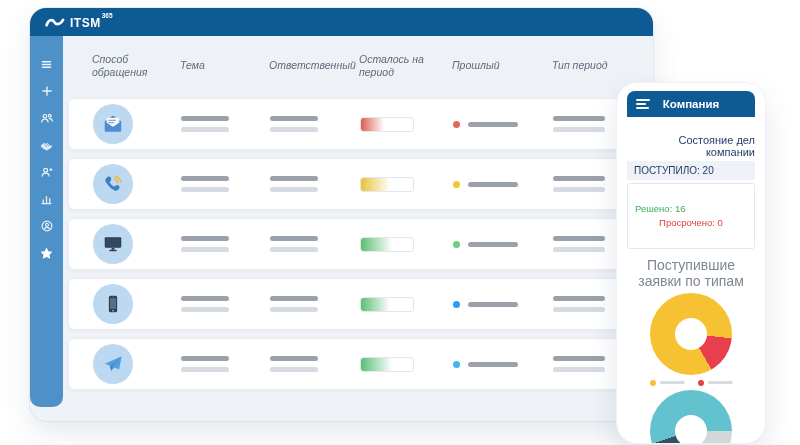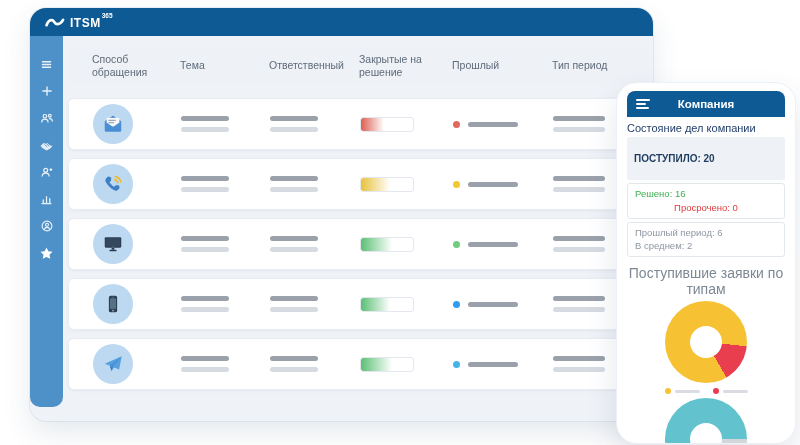--- a/index.html
+++ b/index.html
@@ -16,50 +16,50 @@
   .logo-text { font-size:12px; font-weight:bold; letter-spacing:.5px; }
   .logo-sup { font-size:6.5px; font-weight:bold; vertical-align:super; position:relative; top:-3px; margin-left:1px; }
   .win-body { position:absolute; top:28px; left:0; right:0; bottom:0; display:flex; }
   .sidebar { width:33px; background:#4e90c8; border-radius:0 0 10px 10px; height:calc(100% - 14px);
     display:flex; flex-direction:column; align-items:center; padding-top:20px; gap:11px; flex:none; }
   .side-btn { width:16px; height:16px; display:flex; align-items:center; justify-content:center; cursor:pointer; opacity:.88; }
   .side-btn.bright { opacity:1; }
   .content { flex:1; padding:12px 6px 0 5px; }
 
   .grid-cols { display:grid; grid-template-columns:88px 89px 90px 93px 100px 1fr; align-items:center; padding-left:24px; }
-  .thead { height:36px; background:#eef1f6; border-radius:3px; color:#5f6b7a; font-size:10.5px; line-height:1.25; }
+  .thead { height:36px; background:#eef1f6; border-radius:3px; color:#5f6b7a; font-size:10.5px; line-height:1.25;font-style:italic; }
   .thead .th { padding-right:12px; }
 
   .rows { margin-top:14px; display:flex; flex-direction:column; gap:8px; }
   .row { height:52px; background:#fff; border:1px solid #e9edf3; border-radius:6px;
     box-shadow:0 1px 3px rgba(60,80,110,.06); }
   .circle { width:40px; height:40px; border-radius:50%; background:#bdd8f1; display:flex; align-items:center; justify-content:center; }
   .bar { display:block; height:5px; border-radius:3px; width:48px; background:#d6dbe2; }
   .bar.dark { background:#9aa1ab; }
   .bar + .bar { margin-top:6px; }
   .bar.w { width:52px; }
   .pbar { display:block; width:54px; height:15px; background:#fff; border:1px solid #e4e8ee; border-radius:3px; overflow:hidden; }
   .pfill { display:block; height:100%; border-radius:2px; }
   .status-cell { display:flex; align-items:center; gap:8px; }
   .dot { width:7px; height:7px; border-radius:50%; flex:none; }
   .bar.status { width:50px; margin:0; }
 
   
-  .mobile { position:absolute; left:617px; top:83px; width:178px; height:360px; background:#fff;
+  .mobile { position:absolute; left:617px; top:83px; width:148px; height:360px; background:#fff;
     border-radius:20px; padding:8px 10px 0 10px; overflow:hidden; z-index:5;
     box-shadow:0 0 0 1px #edf0f6, 0 14px 30px rgba(40,70,110,.14); }
   .m-header { height:26px; background:#0e5a95; border-radius:8px 8px 0 0; display:flex; align-items:center; justify-content:center; position:relative; }
   .m-burger { position:absolute; left:9px; top:8px; width:14px; cursor:pointer; }
   .m-burger i { display:block; height:2px; background:#fff; border-radius:1px; margin-bottom:2px; }
   .m-burger i:nth-child(2) { width:10px; }
   .m-burger i:nth-child(3) { width:13px; }
   .m-title { color:#fff; font-size:11.5px; font-weight:bold; }
-  .m-section { text-align:left; color:#24416b; font-size:11px; margin-top:5px; font-weight:500; }
-  .m-stat1 { margin-top:3px; background:#eef1f6; color:#1d3b5e; font-size:10px; font-weight:bold; padding:16px 7px; border-radius:2px; }
-  .m-box { margin-top:3px; border:1px solid #e2e6ed; border-radius:3px; padding:3px 7px; font-size:9.5px; line-height:1.45; }
+  .m-section { text-align:right; color:#24416b; font-size:11px; margin-top:17px; font-weight:500; }
+  .m-stat1 { margin-top:3px; background:#eef1f6; color:#1d3b5e; font-size:10px; font-weight:normal; padding:4px 7px; border-radius:2px; }
+  .m-box { margin-top:3px; border:1px solid #e2e6ed; border-radius:3px; padding:18px 7px; font-size:9.5px; line-height:1.45; }
   .t-green { color:#3fae53; }
   .t-red { color:#e23b3b;text-align:center; }
   .t-gray { color:#8d96a3; }
   .chart-title { text-align:center; color:#7d8894; font-size:14px; margin-top:8px; }
   .donut { width:82px; height:82px; border-radius:50%; margin:4px auto 0; position:relative; cursor:pointer; }
   .hole { position:absolute; inset:25px; background:#fff; border-radius:50%; }
   .legend { display:flex; justify-content:center; align-items:center; gap:13px; margin-top:5px; }
   .legend-item { display:flex; align-items:center; gap:4px; }
   .ldot { width:6px; height:6px; border-radius:50%; }
   .lbar { width:25px; height:3px; background:#d9dde3; border-radius:2px; }
@@ -130,21 +130,21 @@
               <path d="M8 1.6l2 4 4.4.6-3.2 3.1.8 4.4L8 11.6l-4 2.1.8-4.4L1.6 6.2 6 5.6z" fill="#fff"></path>
             </svg>
         </span>
       </nav>
 
       <main class="content">
         <div class="thead grid-cols">
           <span class="th">Способ обращения</span>
           <span class="th">Тема</span>
           <span class="th">Ответственный</span>
-          <span class="th">Закрытые на решение</span>
+          <span class="th">Осталось на период</span>
           <span class="th">Прошлый</span>
           <span class="th">Тип период</span>
         </div>
 
         <div class="rows">
 
           <div class="row grid-cols">
             <div>
                 <span class="circle">
               <svg width="22" height="22" viewBox="0 0 24 24">
@@ -330,24 +330,20 @@
 
     <div class="m-section">Состояние дел компании</div>
 
     <div class="m-stat1">ПОСТУПИЛО: 20</div>
 
     <div class="m-box">
       <div class="t-green">Решено: 16</div>
       <div class="t-red">Просрочено: 0</div>
     </div>
 
-    <div class="m-box t-gray">
-      <div>Прошлый период: 6</div>
-      <div>В среднем: 2</div>
-    </div>
 
     <div class="chart-title">Поступившие заявки по типам</div>
     <div class="donut" style="background: conic-gradient(from 150deg, rgb(246, 194, 52) 0%, rgb(246, 194, 52) 85%, rgb(232, 62, 78) 85%, rgb(232, 62, 78) 100%);">
       <div class="hole"></div>
     </div>
     <div class="legend">
       <span class="legend-item">
           <span class="ldot" style="background-color: rgb(246, 194, 52);"></span>
           <span class="lbar"></span>
         </span>

